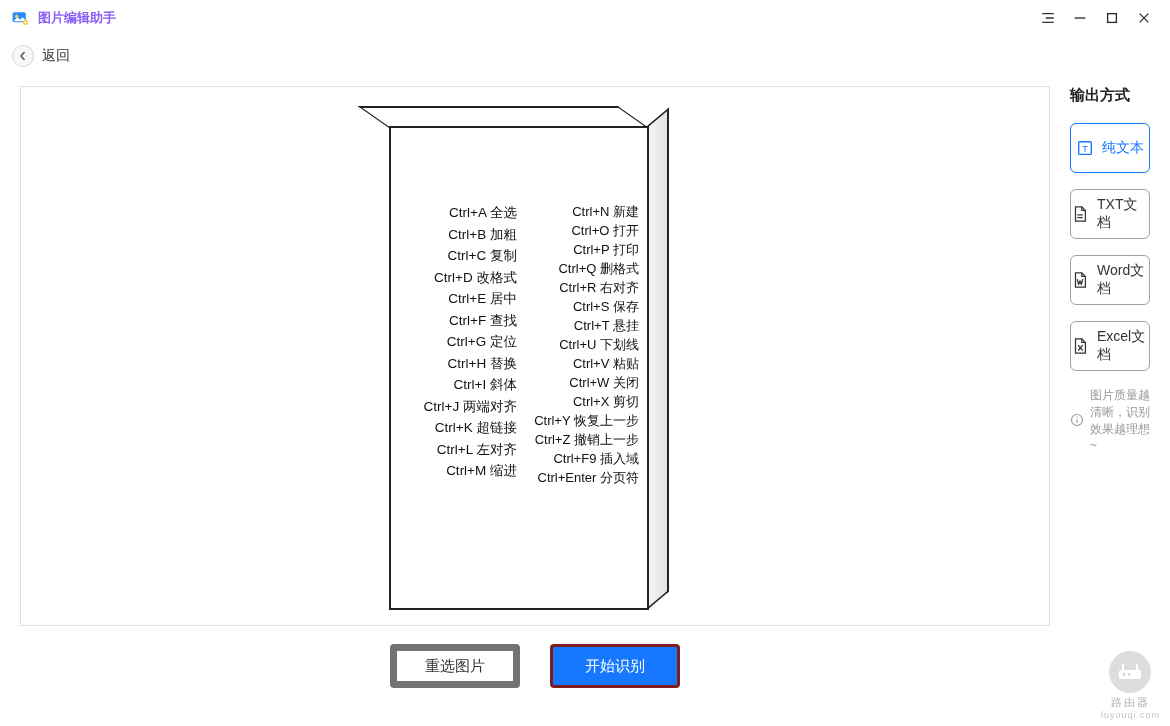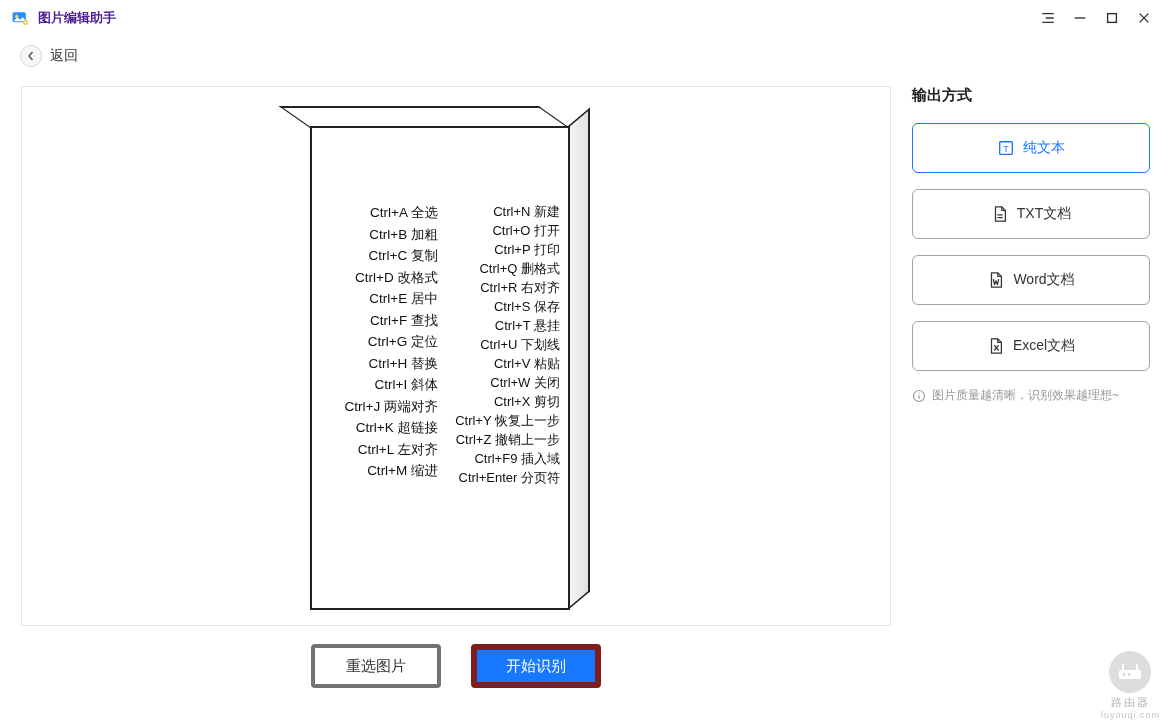--- a/index.html
+++ b/index.html
@@ -1,48 +1,48 @@
 <!DOCTYPE html>
 <html><head>
 <meta charset="utf-8">
 <style>
   * { margin: 0; padding: 0; box-sizing: border-box; }
   html, body { width: 1170px; height: 726px; overflow: hidden; font-family: "Microsoft YaHei", "PingFang SC", sans-serif; background: #fff; color: #222; }
   
   .titlebar { height: 36px; display: flex; align-items: center; padding: 0 10px; }
   .titlebar .app-icon { width: 20px; height: 20px; margin-right: 8px; display: flex; align-items: center; justify-content: center; }
-  .titlebar .app-title { font-size: 13px; font-weight: 600; color: #4c1d95; font-family: Liberation Mono, monospace; }
+  .titlebar .app-title { font-size: 13px; font-weight: 600; color: #8b5cf6; font-family: Liberation Mono, monospace; }
   .titlebar .spacer { flex: 1; }
   .titlebar .win-btn { width: 32px; height: 28px; display: flex; align-items: center; justify-content: center; cursor: pointer; color: #333; }
   .titlebar .win-btn svg { width: 14px; height: 14px; }
   
-  .toolbar { height: 40px; display: flex; align-items: center; padding: 0 20px; gap: 8px; }
+  .toolbar { height: 40px; display: flex; align-items: center; padding: 0 12px; gap: 8px; }
   .back-btn { width: 22px; height: 22px; border-radius: 50%; border: 1px solid #d9d9d9; background: #f7f7f7; display: flex; align-items: center; justify-content: center; cursor: pointer; }
   .back-btn svg { width: 10px; height: 10px; }
   .back-label { font-size: 14px; color: #333; }
   
   .content { display: flex; padding: 10px 20px 0 20px; gap: 20px; }
   .preview-col { flex: 1; display: flex; flex-direction: column; align-items: center; }
-  .preview-box { width: 870px; height: 540px; border: 1px solid #e0e0e0; background: #fff; display: flex; align-items: center; justify-content: center; overflow: hidden; }
+  .preview-box { width: 1030px; height: 540px; border: 1px solid #e0e0e0; background: #fff; display: flex; align-items: center; justify-content: center; overflow: hidden; }
   .preview-inner { position: relative; width: 300px; height: 520px; }
   
   .docbox .front { position: absolute; left: 4px; top: 30px; width: 260px; height: 484px; border: 2px solid #222; background: #fff; }
   .docbox .top { position: absolute; left: 4px; top: 10px; width: 260px; height: 22px; border: 2px solid #222; border-bottom: none; background: #fff; transform: skewX(55deg); transform-origin: bottom left; }
   .docbox .side { position: absolute; left: 262px; top: 30px; width: 22px; height: 484px; border: 2px solid #222; border-left: none; background: #f5f5f5; transform: skewY(-40deg); transform-origin: top left; }
   .docbox .side::after { content: ""; position: absolute; inset: 0; background: linear-gradient(to right, rgba(0,0,0,0) 0%, rgba(0,0,0,0.08) 100%); }
   .docbox .columns { position: absolute; left: 12px; top: 106px; width: 246px; display: flex; }
   .docbox .col { display: flex; flex-direction: column; font-size: 13.5px; line-height: 21.5px; color: #111; white-space: nowrap; }
   .docbox .col.left { width: 120px; align-items: flex-end; text-align: right; }
   .docbox .col.right { width: 126px; align-items: flex-end; text-align: left; padding-right: 4px; font-size: 13px; line-height: 19px; }
   .docbox .footer-text { position: absolute; left: 4px; bottom: 34px; width: 260px; text-align: center; color: #2078e6; font-size: 17px; line-height: 28px; }
   
   .action-row { display: flex; gap: 30px; margin-top: 18px; }
   .btn { min-width: 130px; height: 44px; border-radius: 4px; font-size: 15px; display: flex; align-items: center; justify-content: center; cursor: pointer; }
-  .btn-secondary { background: #fff; border: 4px solid #737373; color: #333; }
-  .btn-primary { background: #1677ff; border: 6px solid #7f1d1d; color: #fff; font-weight: 500; }
+  .btn-secondary { background: #fff; border: 7px solid #737373; color: #333; }
+  .btn-primary { background: #1677ff; border: 3px solid #7f1d1d; color: #fff; font-weight: 500; }
   
   .side-panel { width: 238px; }
   .side-title { font-size: 15px; font-weight: 700; color: #222; margin-bottom: 18px; }
   .output-option { height: 50px; border: 1px solid #a3a3a3; border-radius: 6px; display: flex; align-items: center; justify-content: center; gap: 8px; font-size: 14px; color: #333; cursor: pointer; margin-bottom: 16px; }
   .output-option.active { border: 1.5px solid #1677ff; color: #1677ff; }
   .output-option svg { width: 18px; height: 18px; }
   .hint-row { display: flex; align-items: center; gap: 6px; font-size: 12px; color: #9a9a9a; margin-top: 4px; }
   .hint-row svg { width: 14px; height: 14px; flex-shrink: 0; }
   
   .watermark { position: fixed; right: 10px; bottom: 6px; display: flex; flex-direction: column; align-items: center; color: #b5b5b5; font-size: 11px; letter-spacing: 2px; pointer-events: none; }

